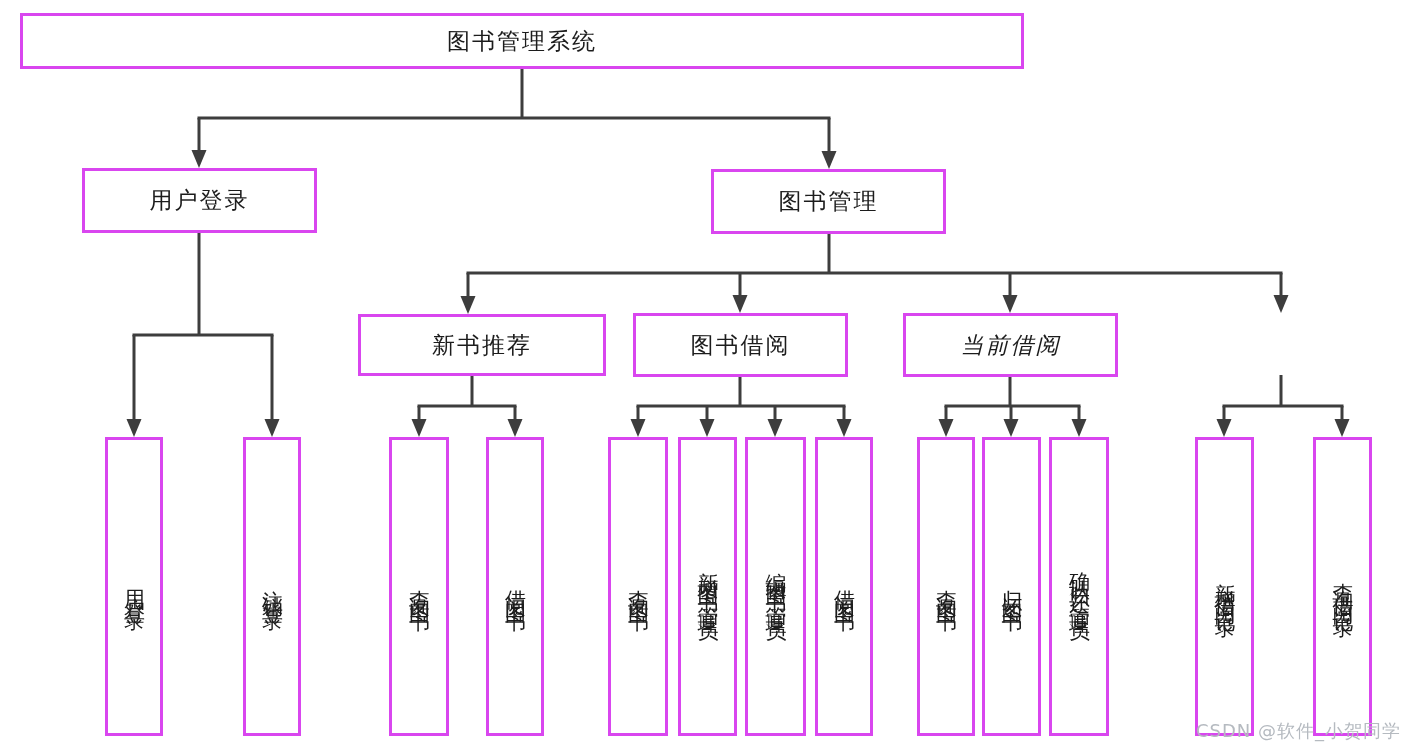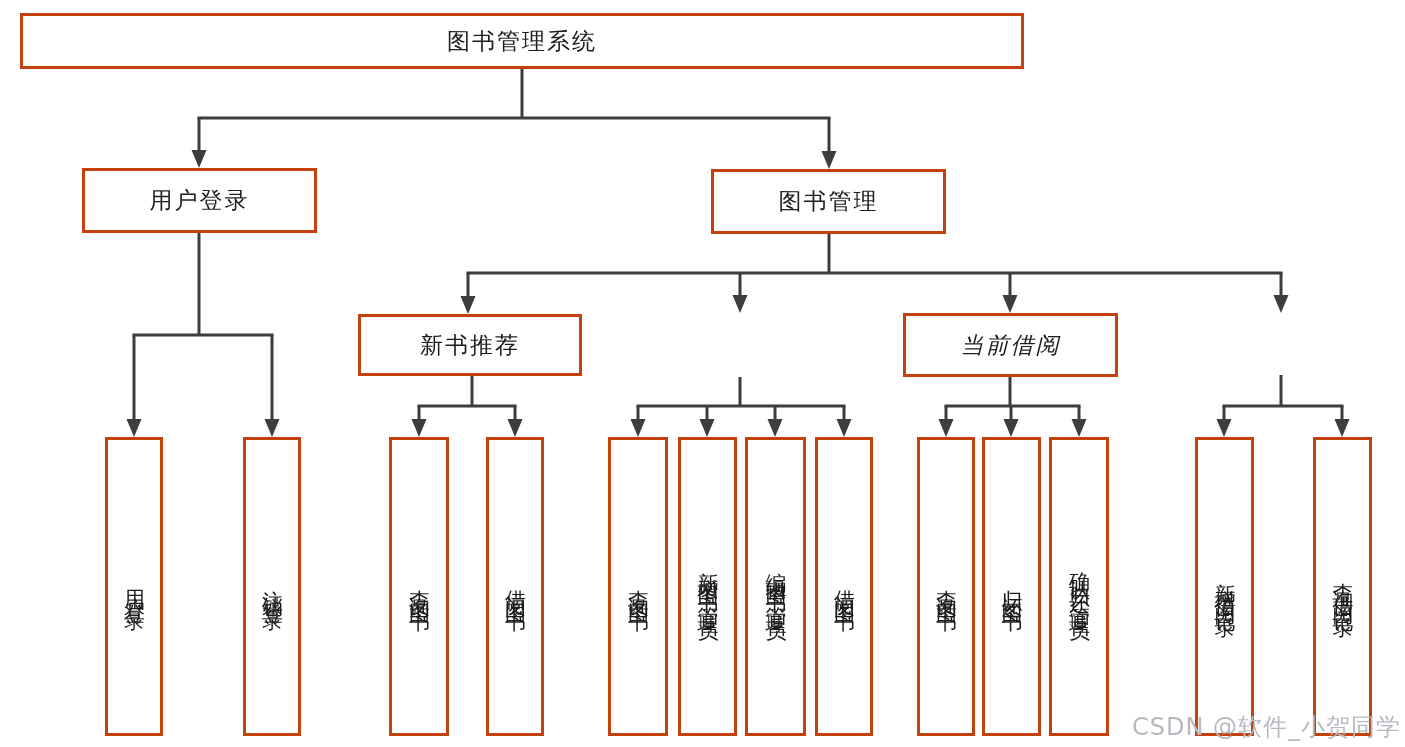--- a/index.html
+++ b/index.html
@@ -7,21 +7,21 @@
     position:relative;
     width:1405px;height:747px;
     background:#ffffff;
     font-family:"DejaVu Sans","Liberation Sans",sans-serif;
     overflow:hidden;
   }
   #connectors{position:absolute;top:0;left:0;width:1405px;height:747px;}
   .node{
     position:absolute;
     box-sizing:border-box;
-    border:3px solid #c2410c;
+    border:3px solid #d946ef;
     background:#ffffff;
     display:flex;
     align-items:center;
     justify-content:center;
     color:#1c1c1c;
   }
   .node.h span{
     font-size:23px;
     letter-spacing:2px;
     white-space:nowrap;
@@ -30,21 +30,21 @@
     writing-mode:vertical-rl;
     text-orientation:mixed;
     font-size:21px;
     letter-spacing:7px;
     line-height:1;
   }
   #watermark{
     position:absolute;
     right:4px;
     bottom:4px;
-    font-size:24px;
+    font-size:18px;
     color:#b5bac0;
     letter-spacing:1px;
     white-space:nowrap;
   }
 </style>
 </head>
 <body>
 
 <div id="canvas">
 
@@ -107,22 +107,25 @@
     <span>图书管理系统</span>
   </div>
 
   <div class="node h" style="left:82px;top:168px;width:235px;height:65px;">
     <span>用户登录</span>
   </div>
   <div class="node h" style="left:711px;top:169px;width:235px;height:65px;">
     <span>图书管理</span>
   </div>
 
-  <div class="node h" style="left:358px;top:314px;width:224px;height:62px;">
+  <div class="node h" style="left:358px;top:314px;width:248px;height:62px;">
     <span>新书推荐</span>
+  </div>
+  <div class="node h" style="left:633px;top:313px;width:215px;height:64px;">
+    <span>图书借阅</span>
   </div>
   <div class="node h" style="left:903px;top:313px;width:215px;height:64px;font-style:italic;">
     <span>当前借阅</span>
   </div>
 
   <div class="node v" style="left:105px;top:437px;width:58px;height:299px;">
     <span>用户登录</span>
   </div>
   <div class="node v" style="left:243px;top:437px;width:58px;height:299px;">
     <span>注销登录</span>

